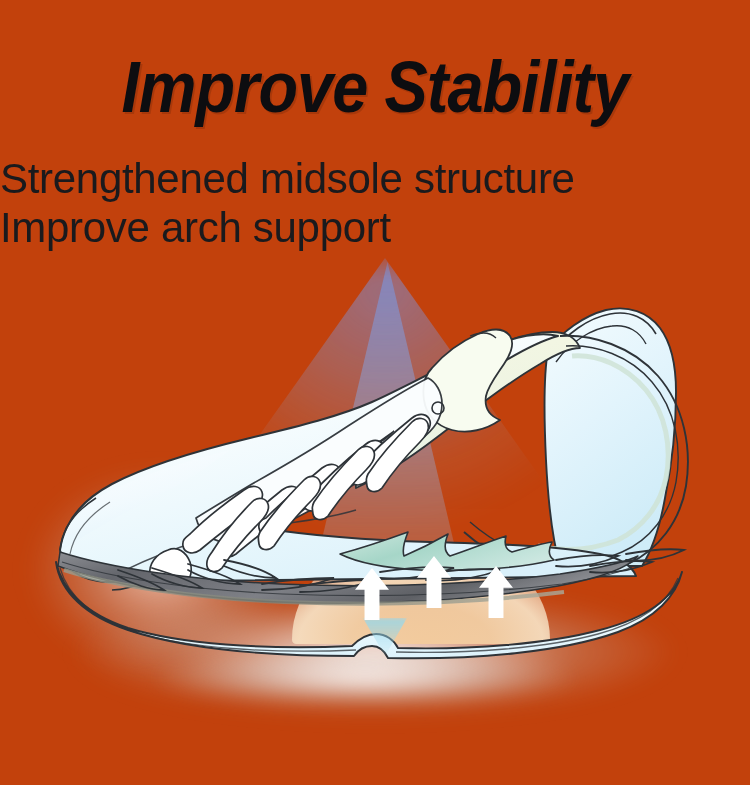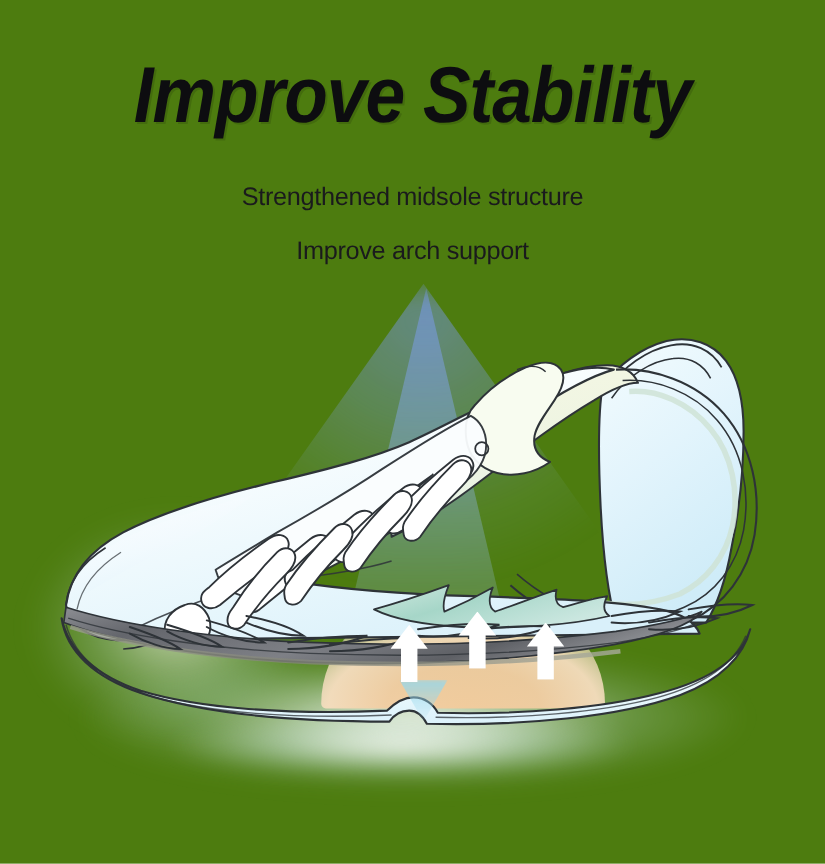--- a/index.html
+++ b/index.html
@@ -10,21 +10,21 @@
     width: 750px;
     height: 785px;
     overflow: hidden;
     font-family: "Liberation Sans", sans-serif;
   }
 
   #poster {
     position: relative;
     width: 750px;
     height: 785px;
-    background: #4d7c0f;
+    background: #c2410c;
     overflow: hidden;
   }
 
   
   .beam {
     position: absolute;
     left: 105px;
     top: 258px;
     width: 560px;
     height: 395px;
@@ -98,22 +98,21 @@
     color: #0d0d10;
     transform: scaleX(0.90);
     text-shadow: 2px 2px 0 rgba(0,0,0,0.13);
     white-space: nowrap;
   }
   .subtitle {
     position: absolute;
     left: 0;
     top: 154px;
     width: 750px;
-    text-align: center;
-    font-size: 23px;
+    font-size: 42px;
     line-height: 49px;
     font-weight: 400;
     color: #1a1a1d;
     letter-spacing: -0.3px;
   }
   .subtitle div { white-space: nowrap; }
 
   
   #shoe {
     position: absolute;

